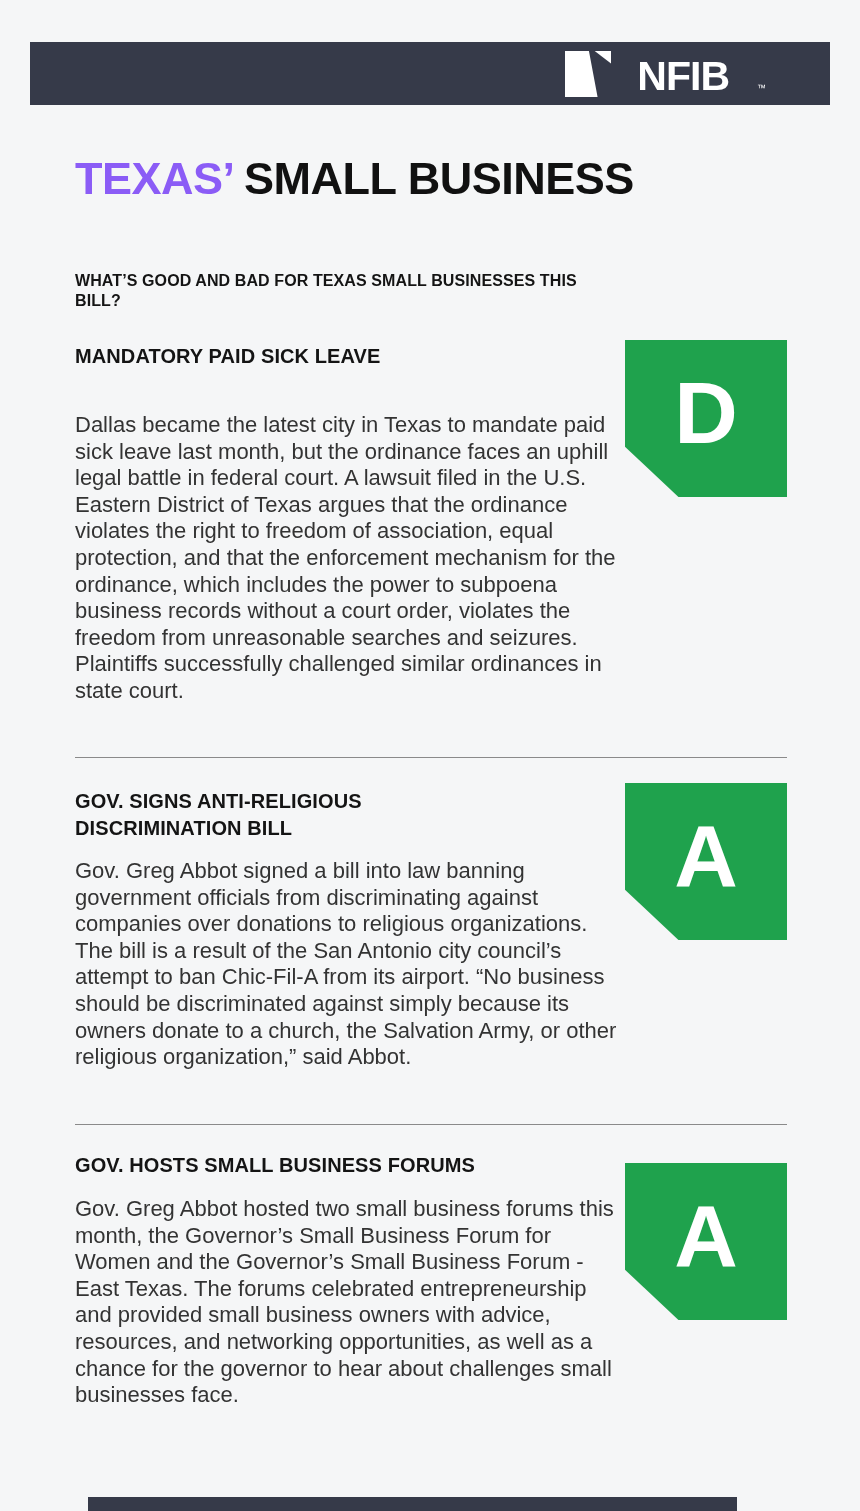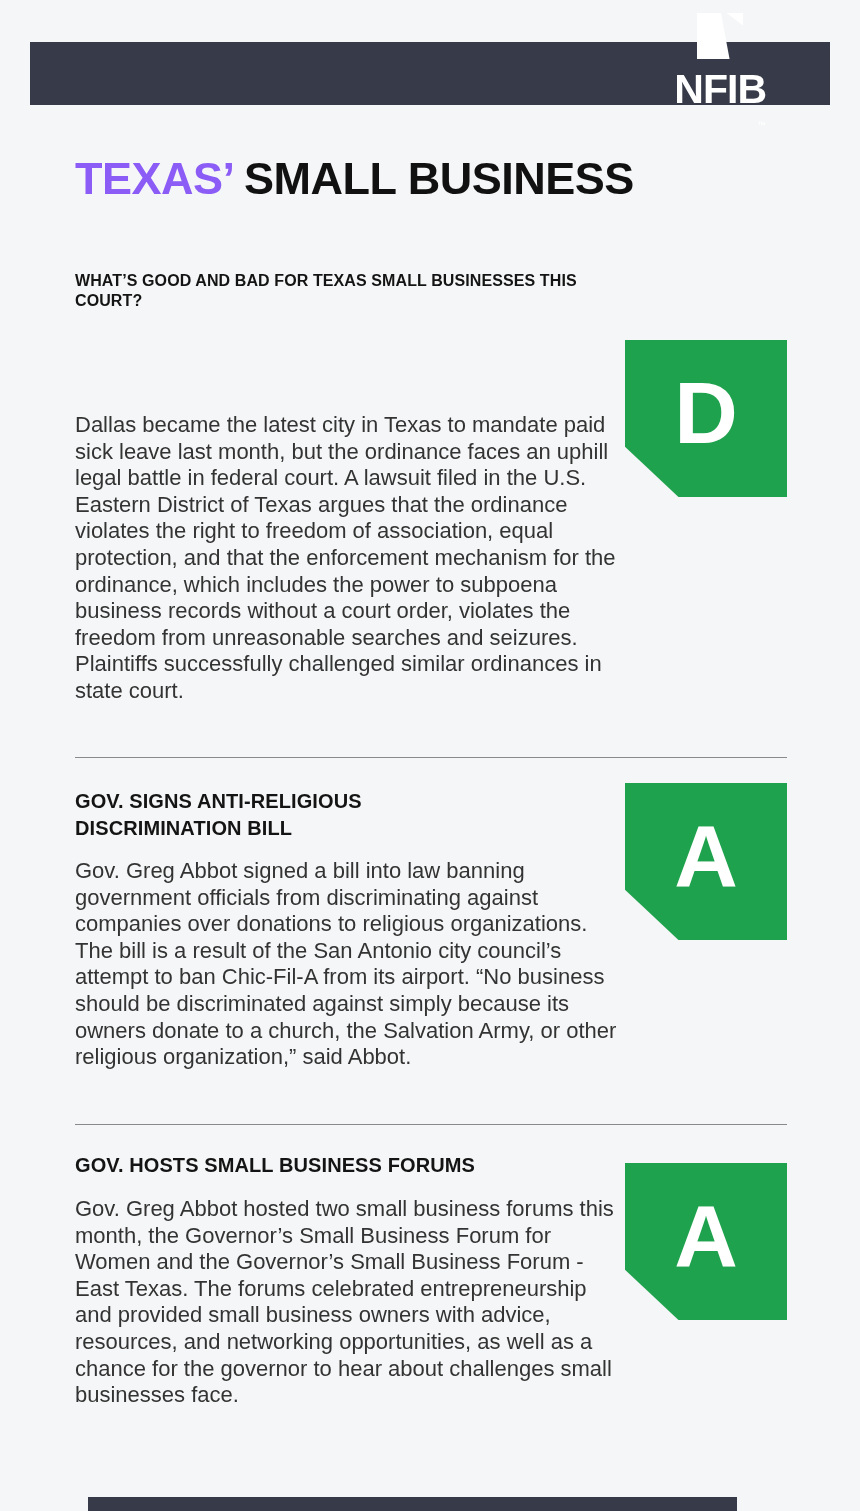--- a/index.html
+++ b/index.html
@@ -15,21 +15,21 @@
   }
 
   
   .header-bar {
     position:absolute; left:30px; top:42px;
     width:800px; height:63px;
     background:#363a49;
     display:flex; align-items:center; justify-content:flex-end;
     padding-right:64px;
   }
-  .logo { display:flex; align-items:center; gap:10px;flex-direction:column; }
+  .logo { display:flex; align-items:flex-end; gap:26px; }
   .logo-mark { width:46px; height:46px; display:block; }
   .logo-text {
     color:#ffffff; font-weight:bold; font-size:41px;
     letter-spacing:-1px; line-height:1;
   }
   .logo-tm {
     color:#ffffff; font-size:9px; align-self:flex-end;
     margin-left:2px; margin-bottom:4px;
   }
 
@@ -99,23 +99,24 @@
         <polygon points="0,0 25,0 34,48 0,48" fill="#ffffff"></polygon>
         <polygon points="31,0 48,0 48,13" fill="#ffffff"></polygon>
       </svg>
       <span class="logo-text">NFIB</span>
       <span class="logo-tm">™</span>
     </div>
   </div>
 
   <h1 class="title"><span class="hl">TEXAS’</span><span> SMALL BUSINESS</span><br></h1>
 
-  <h2 class="subtitle"><span>WHAT’S GOOD AND BAD FOR TEXAS SMALL BUSINESSES THIS</span><br><span>COURT?</span></h2>
+  <h2 class="subtitle"><span>WHAT’S GOOD AND BAD FOR TEXAS SMALL BUSINESSES THIS</span><br><span>BILL?</span></h2>
 
   <h3 class="sec-heading" style="top:343px;">
+    <span>MANDATORY PAID SICK LEAVE</span>
   </h3>
   <div class="badge" style="top:340px;">
     <span class="grade">D</span>
   </div>
   <p class="sec-body" style="top:412px;">Dallas became the latest city in Texas to mandate paid sick leave last month, but the ordinance faces an uphill legal battle in federal court. A lawsuit filed in the U.S. Eastern District of Texas argues that the ordinance violates the right to freedom of association, equal protection, and that the enforcement mechanism for the ordinance, which includes the power to subpoena business records without a court order, violates the freedom from unreasonable searches and seizures. Plaintiffs successfully challenged similar ordinances in state court.</p>
 
   <div class="divider" style="top:757px;"></div>
 
   <h3 class="sec-heading" style="top:788px;">
     <span>GOV. SIGNS ANTI-RELIGIOUS</span>

